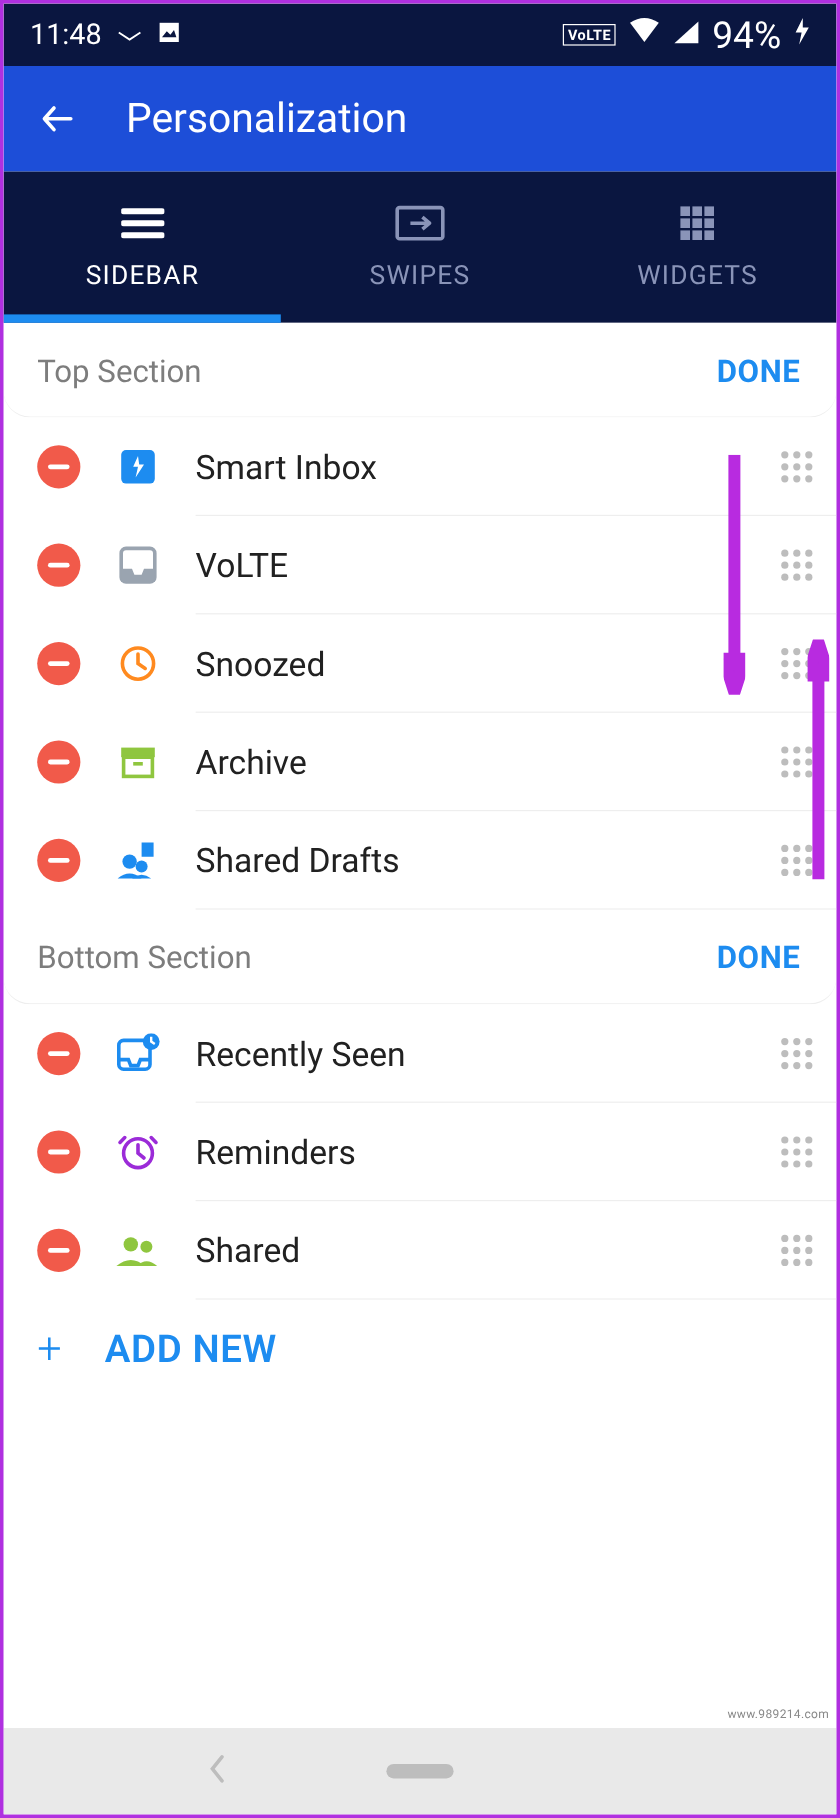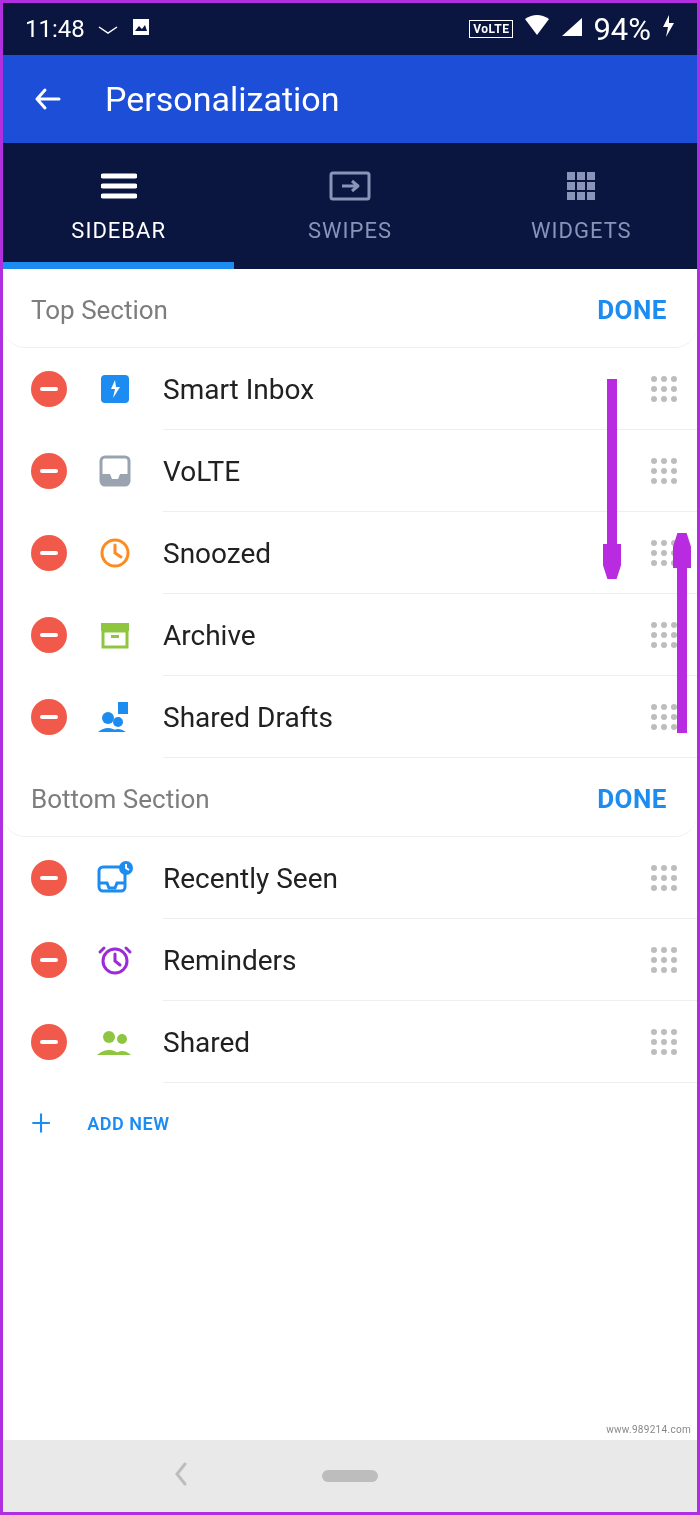--- a/index.html
+++ b/index.html
@@ -154,21 +154,21 @@
   }
 
   .add-row {
     display: flex;
     align-items: center;
     padding: 22px 28px;
     gap: 36px;
     color: #1d8cf0;
   }
   .add-plus { font-size: 36px; font-weight: 300; line-height: 1; }
-  .add-label { font-size: 18px; font-weight: 600; letter-spacing: 0.5px; }
+  .add-label { font-size: 32px; font-weight: 600; letter-spacing: 0.5px; }
 
   
   .nav-bar {
     height: 72px;
     background: #e9e9e9;
     display: flex;
     align-items: center;
     justify-content: space-around;
     position: relative;
   }

